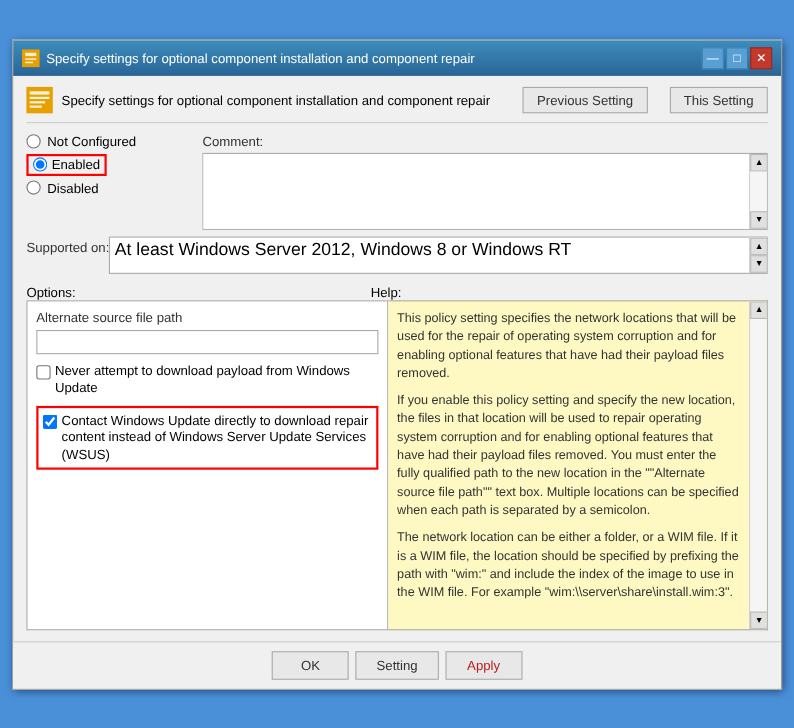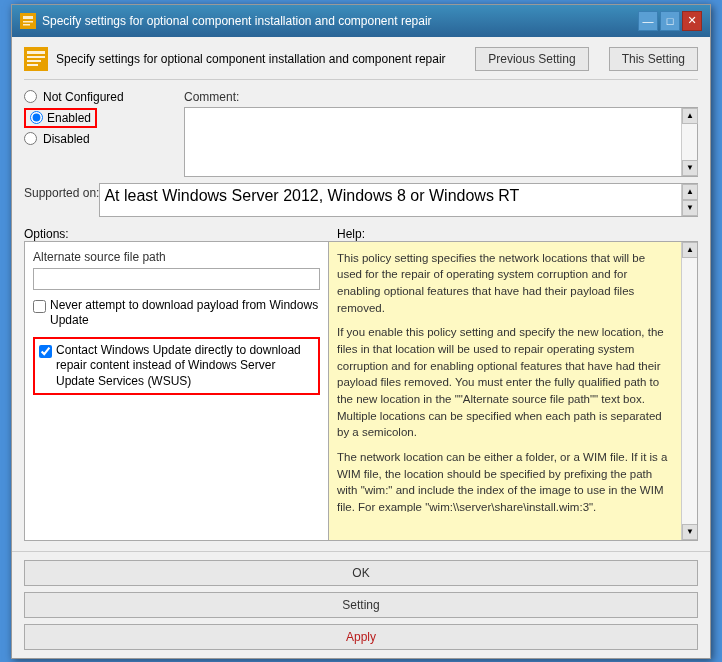--- a/index.html
+++ b/index.html
@@ -174,21 +174,20 @@
     .help-text p {
       margin-bottom: 8px;
     }
     .footer {
       display: flex;
       justify-content: center;
       gap: 6px;
       padding: 8px 12px;
       border-top: 1px solid #ccc;
       background: #f0f0f0;
-      flex-direction: column;
     }
     .footer-btn {
       padding: 5px 18px;
       background: #e8e8e8;
       border: 1px solid #aaa;
       cursor: pointer;
       font-size: 12px;
       color: #333;
       min-width: 70px;
     }
@@ -264,21 +263,21 @@
     }
     .help-section-label {
       flex: 1;
     }
     .panels-row {
       display: flex;
       gap: 0;
       height: 300px;
     }
     .options-box {
-      width: 305px;
+      width: 329px;
       flex-shrink: 0;
       border: 1px solid #aaa;
       background: white;
       padding: 8px;
       overflow: hidden;
     }
     .help-box {
       flex: 1;
       border: 1px solid #aaa;
       border-left: none;

